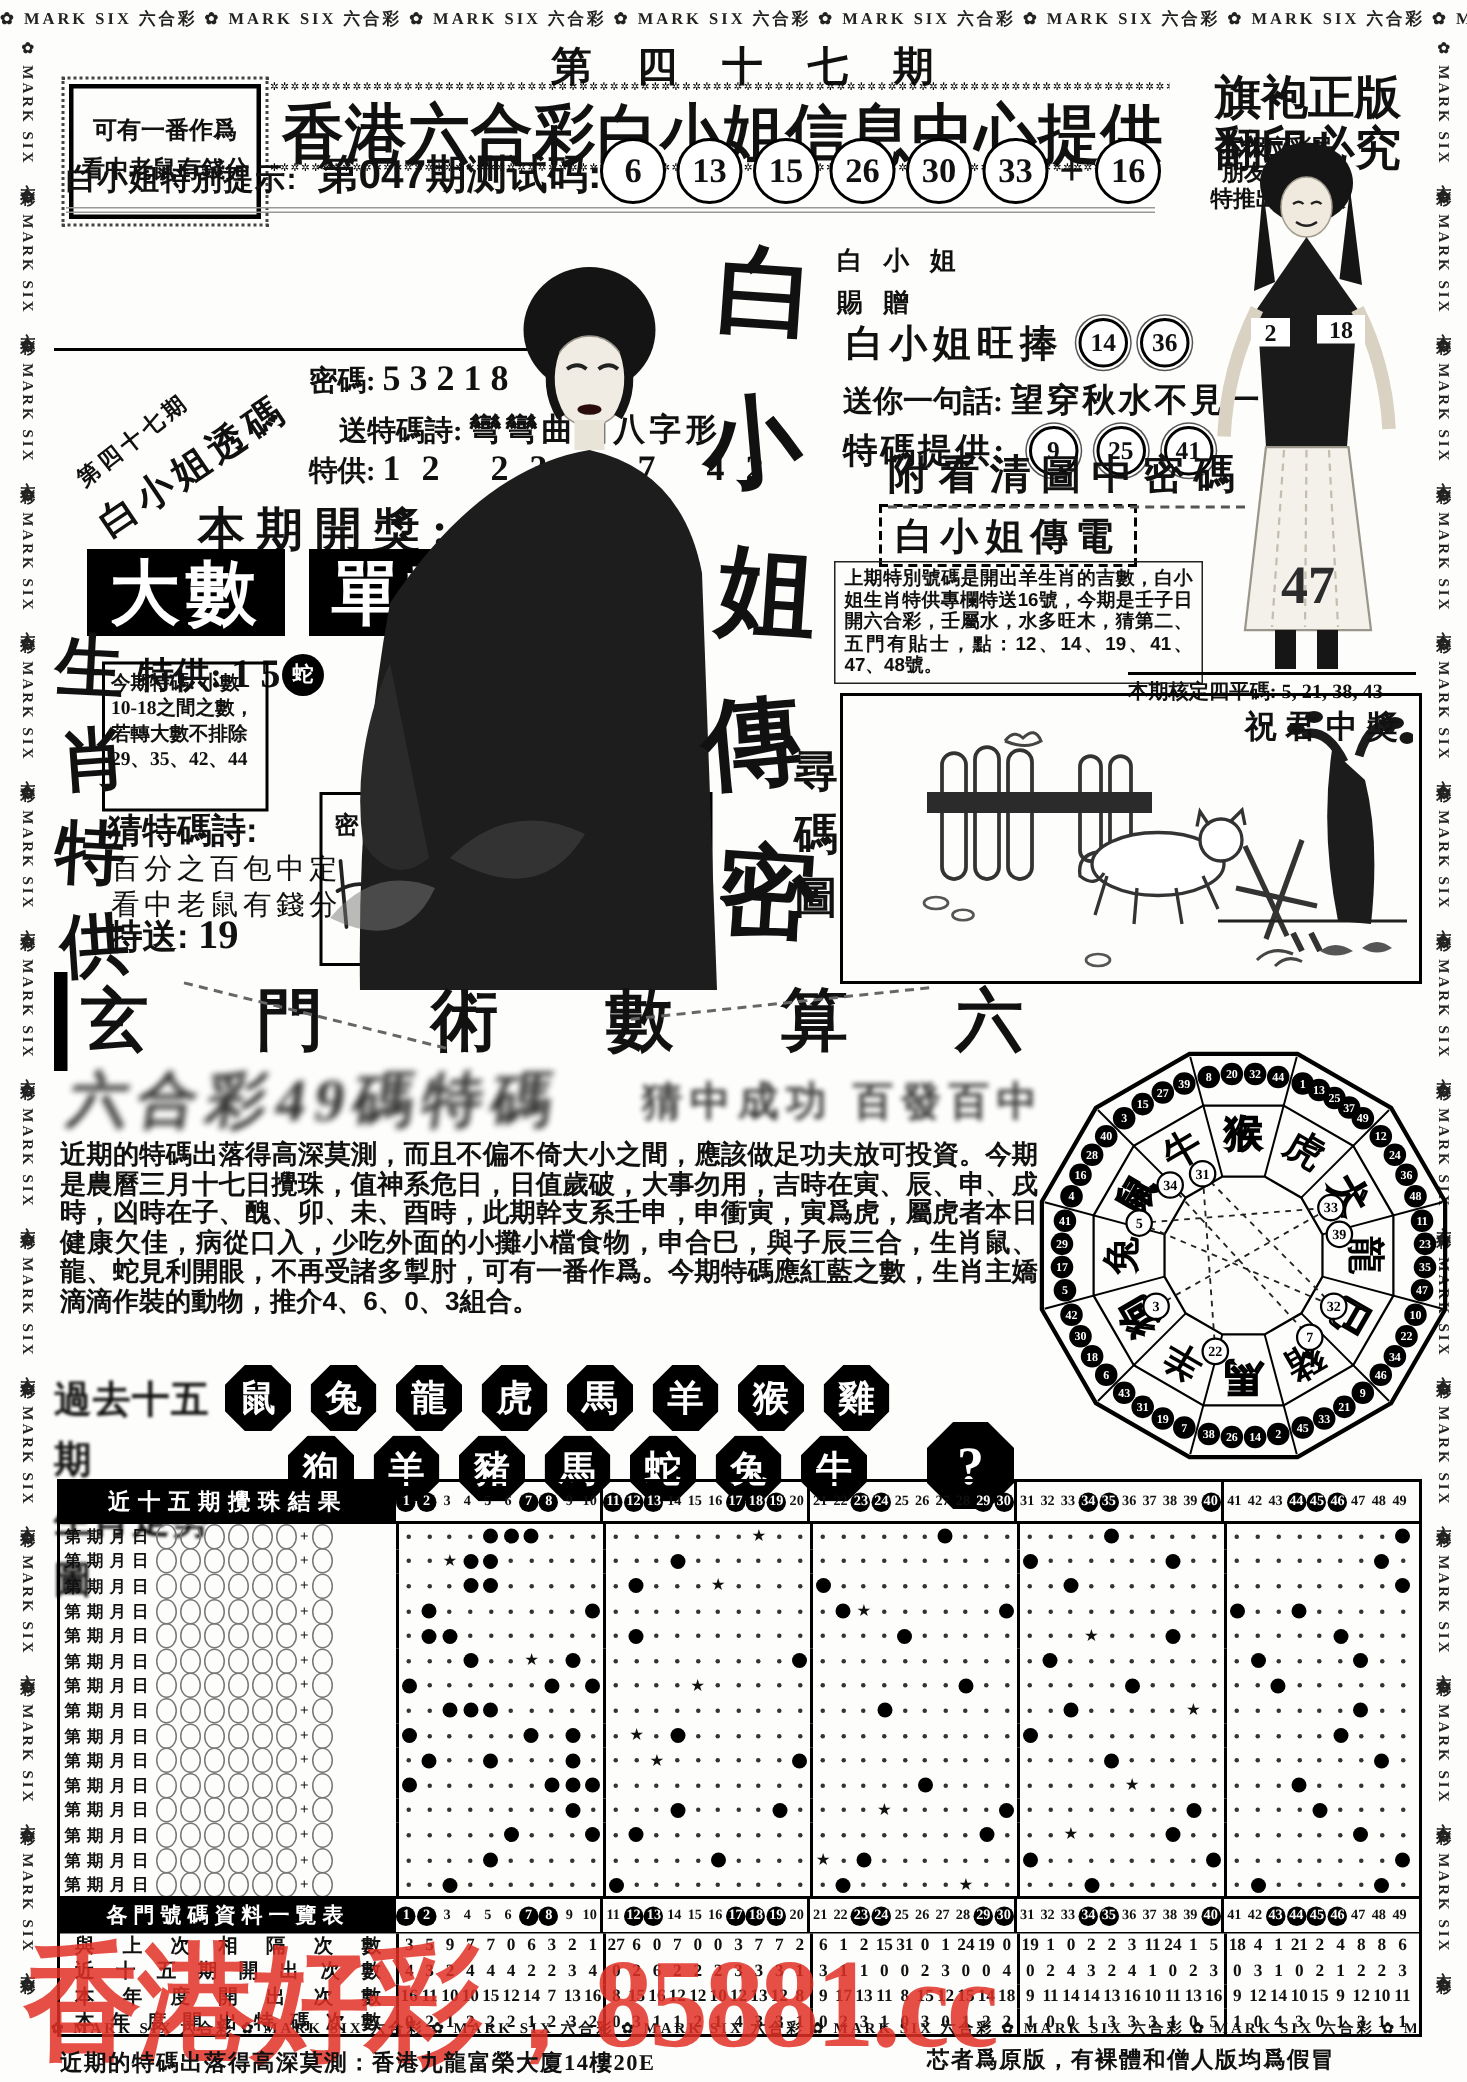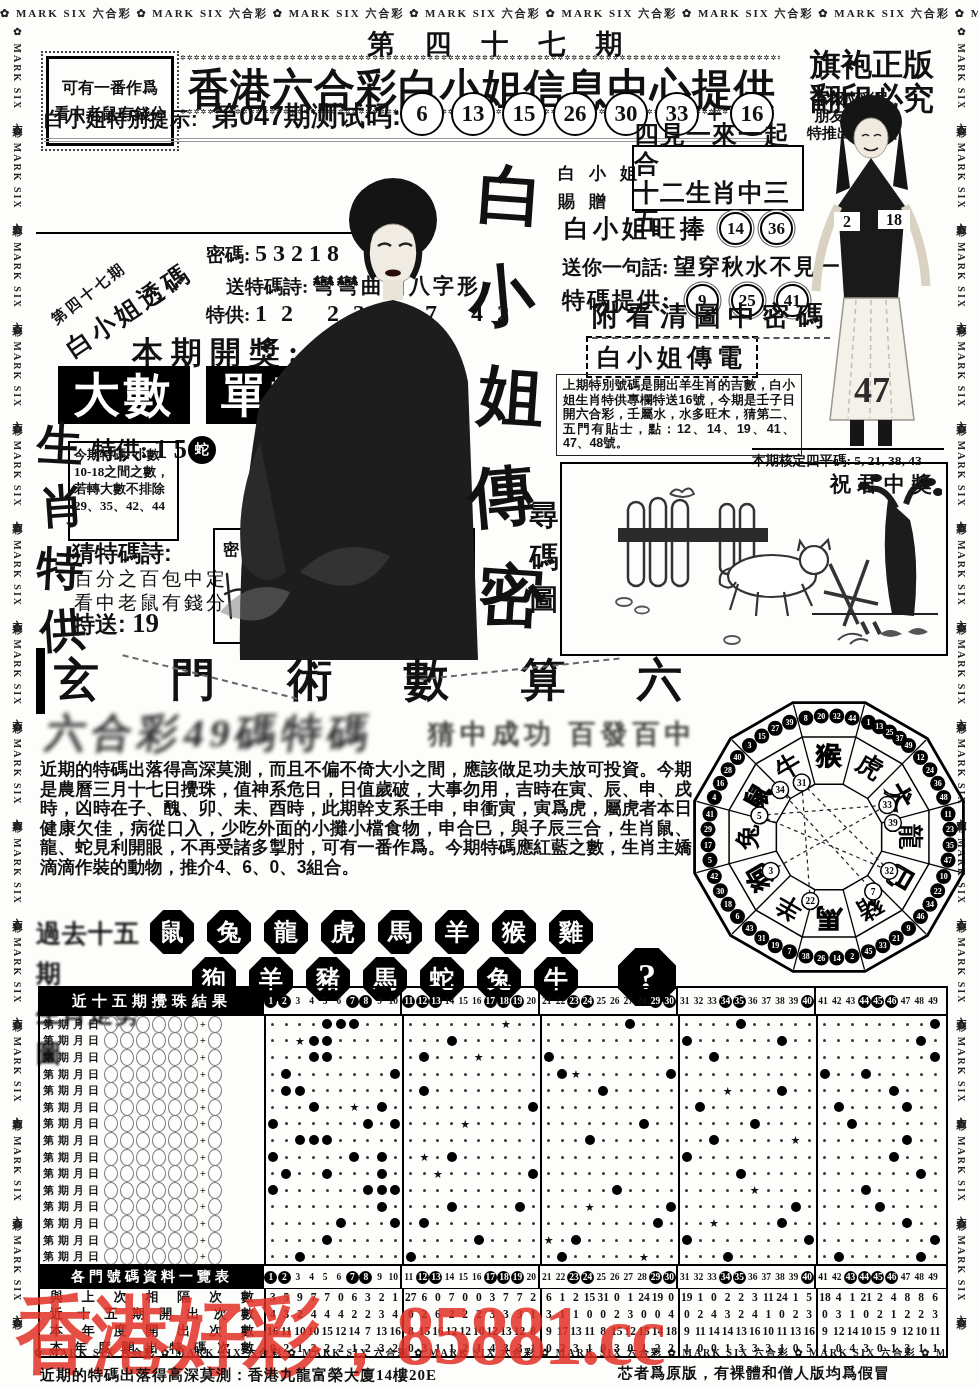--- a/index.html
+++ b/index.html
@@ -262,24 +262,20 @@
       <span>白</span>
       <span>小</span>
       <span>姐</span>
       <span>傳</span>
       <span>密</span>
     </div>
 
   <div class="abs giver">
     <div>白小姐</div>
     <div>賜贈</div>
-  </div>
-  <div class="abs giftbox">
-    <span>四見一來一起合</span>
-    <span>十二生肖中三五</span>
   </div>
   <div class="abs" style="left:564px;top:212px;display:flex;align-items:center;gap:10px;">
     <span class="wanglbl" style="position:static;">白小姐旺捧</span>
     <span id="wang-nums" style="display:flex;gap:8px;">
         <span class="cnum mid">14</span>
         <span class="cnum mid">36</span>
       </span>
   </div>
   <div class="abs sayrow">
     <span>送你一句話:</span>

